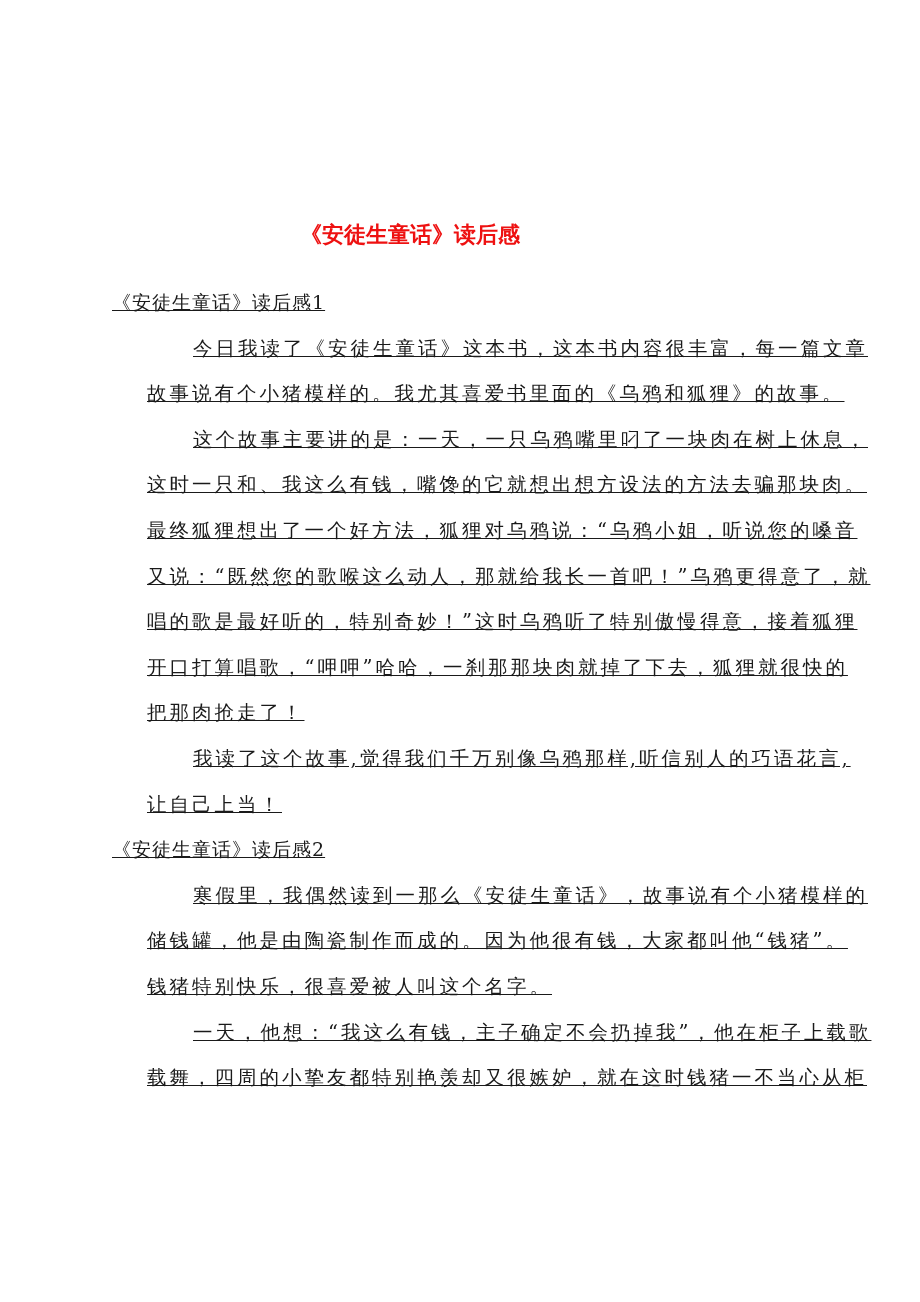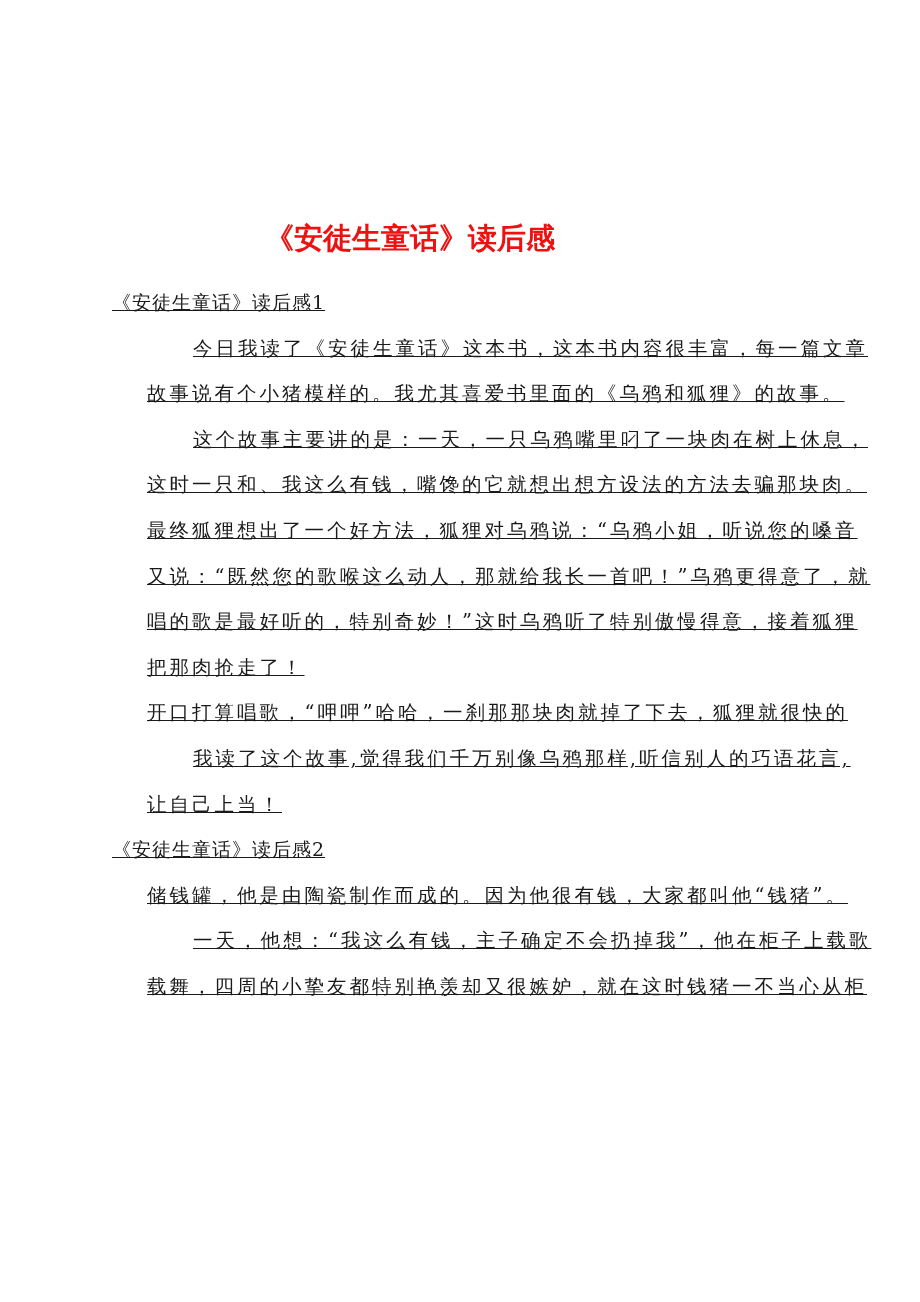--- a/index.html
+++ b/index.html
@@ -14,21 +14,21 @@
     overflow: hidden;
     font-family: "DejaVu Serif", "Liberation Serif", serif;
     color: #1a1a1a;
   }
   .doc-title {
     position: absolute;
     left: 0;
     top: 195px;
     width: 820px;
     text-align: center;
-    font-size: 29px;
+    font-size: 22px;
     font-weight: bold;
     color: #ee1111;
     letter-spacing: 0px;
     font-family: "DejaVu Serif", "Liberation Serif", serif;
     line-height: 48px;
   }
   .content {
     position: absolute;
     left: 118px;
     top: 280px;
@@ -72,35 +72,37 @@
       <span class="line first">今日我读了《安徒生童话》这本书，这本书内容很丰富，每一篇文章</span>
       <span class="line">故事说有个小猪模样的。我尤其喜爱书里面的《乌鸦和狐狸》的故事。</span>
     </p>
 
     <p class="para" style="text-indent:0">
       <span class="line first">这个故事主要讲的是：一天，一只乌鸦嘴里叼了一块肉在树上休息，</span>
       <span class="line">这时一只和、我这么有钱，嘴馋的它就想出想方设法的方法去骗那块肉。</span>
       <span class="line">最终狐狸想出了一个好方法，狐狸对乌鸦说：“乌鸦小姐，听说您的嗓音</span>
       <span class="line">又说：“既然您的歌喉这么动人，那就给我长一首吧！”乌鸦更得意了，就</span>
       <span class="line">唱的歌是最好听的，特别奇妙！”这时乌鸦听了特别傲慢得意，接着狐狸</span>
+      <span class="line">开口打算唱歌，“呷呷”哈哈，一刹那那块肉就掉了下去，狐狸就很快的</span>
       <span class="line">把那肉抢走了！</span>
-      <span class="line">开口打算唱歌，“呷呷”哈哈，一刹那那块肉就掉了下去，狐狸就很快的</span>
     </p>
 
     <p class="para" style="text-indent:0">
       <span class="line first">我读了这个故事,觉得我们千万别像乌鸦那样,听信别人的巧语花言,</span>
       <span class="line">让自己上当！</span>
     </p>
   </div>
 
   <div>
     <p class="section-heading">《安徒生童话》读后感2</p>
 
     <p class="para" style="text-indent:0">
+      <span class="line first">寒假里，我偶然读到一那么《安徒生童话》，故事说有个小猪模样的</span>
       <span class="line">储钱罐，他是由陶瓷制作而成的。因为他很有钱，大家都叫他“钱猪”。</span>
+      <span class="line">钱猪特别快乐，很喜爱被人叫这个名字。</span>
     </p>
 
     <p class="para" style="text-indent:0">
       <span class="line first">一天，他想：“我这么有钱，主子确定不会扔掉我”，他在柜子上载歌</span>
       <span class="line">载舞，四周的小挚友都特别艳羡却又很嫉妒，就在这时钱猪一不当心从柜</span>
     </p>
   </div>
 
 </div>
 

